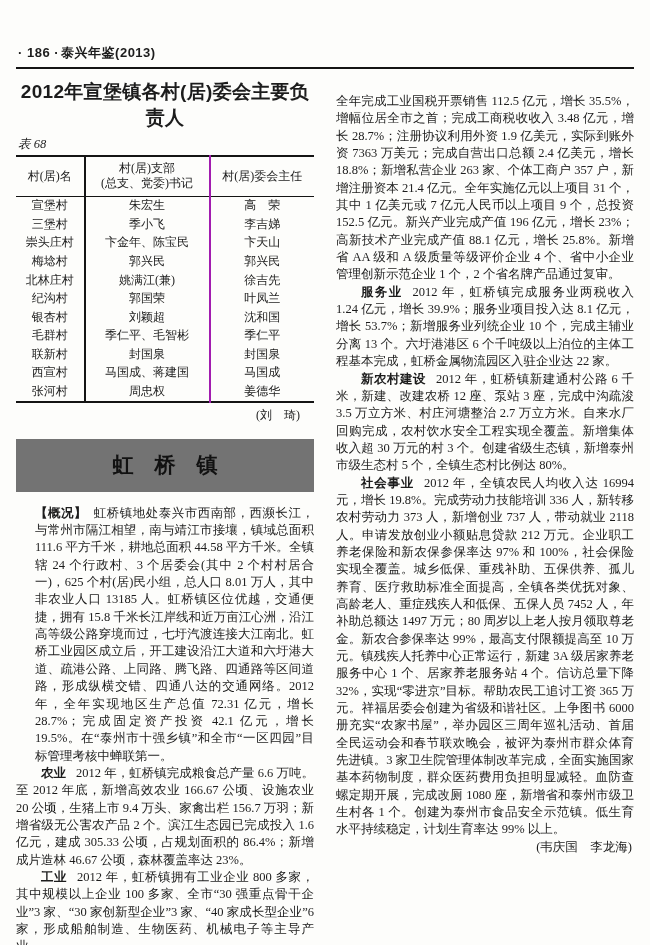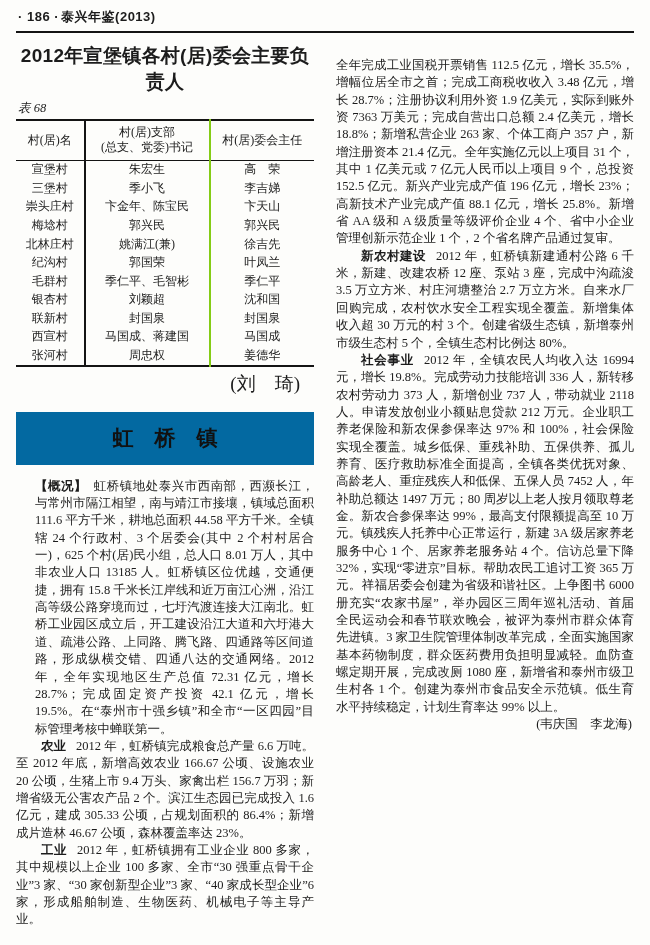--- a/index.html
+++ b/index.html
@@ -11,20 +11,21 @@
     overflow: hidden;
   }
   .page { width: 650px; height: 945px; padding: 8px 16px 0 16px; }
 
   
   .running-head {
     display: flex; align-items: baseline; gap: 2px;
     font-family: "Liberation Sans", "DejaVu Sans", sans-serif;
     font-weight: bold; font-size: 13px; letter-spacing: 0.5px;
     padding-left: 2px;
+    margin-top: 36px;
   }
   .head-rule { border: none; border-top: 2.5px solid #141414; margin-top: 5px; }
 
   
   .columns { display: flex; justify-content: space-between; }
   .col { width: 298px; }
 
   
   .table-title {
     text-align: center; font-weight: bold; font-size: 19px;
@@ -40,26 +41,26 @@
   table.leaders col.c1 { width: 23%; }
   table.leaders col.c2 { width: 42%; }
   table.leaders col.c3 { width: 35%; }
   table.leaders th, table.leaders td {
     text-align: center; vertical-align: middle; font-weight: normal;
     padding: 1.6px 1px; line-height: 1.28;
   }
   table.leaders th { padding: 4px 1px; }
   table.leaders thead tr { border-bottom: 1.6px solid #141414; }
   table.leaders .vline-l { border-left: 2px solid #141414; }
-  table.leaders .vline-r { border-right: 2px solid #84cc16; }
-  .table-attr { text-align: right; font-size: 19px; padding: 4px 14px 0 0; }
+  table.leaders .vline-r { border-right: 2px solid #a21caf; }
+  .table-attr { text-align: right; font-size: 12px; padding: 4px 14px 0 0; }
 
   
   .section-banner {
-    margin-top: 15px; height: 53px; background: #0369a1;
+    margin-top: 15px; height: 53px; background: #737373;
     display: flex; align-items: center; justify-content: center;
   }
   .section-banner .banner-text {
     font-family: "Liberation Sans", "DejaVu Sans", sans-serif;
     font-weight: bold; font-size: 21px; color: #111;
   }
 
   
   .article { 
     font-size: 12.5px; line-height: 17.35px; text-align: justify;
@@ -130,30 +131,30 @@
               <td>北林庄村</td>
               <td class="vline-l vline-r">姚满江(兼)</td>
               <td>徐吉先</td>
             </tr>
             <tr>
               <td>纪沟村</td>
               <td class="vline-l vline-r">郭国荣</td>
               <td>叶凤兰</td>
             </tr>
             <tr>
+              <td>银杏村</td>
+              <td class="vline-l vline-r">刘颖超</td>
+              <td>沈和国</td>
+            </tr>
+            <tr>
               <td>毛群村</td>
               <td class="vline-l vline-r">季仁平、毛智彬</td>
               <td>季仁平</td>
             </tr>
             <tr>
-              <td>银杏村</td>
-              <td class="vline-l vline-r">刘颖超</td>
-              <td>沈和国</td>
-            </tr>
-            <tr>
               <td>联新村</td>
               <td class="vline-l vline-r">封国泉</td>
               <td>封国泉</td>
             </tr>
             <tr>
               <td>西宣村</td>
               <td class="vline-l vline-r">马国成、蒋建国</td>
               <td>马国成</td>
             </tr>
             <tr>
@@ -183,20 +184,23 @@
       </p>
 
     </div>
 
     <div class="col col-right">
 
       <p class="article">
         <span>全年完成工业国税开票销售 112.5 亿元，增长 35.5%，增幅位居全市之首；完成工商税收收入 3.48 亿元，增长 28.7%；注册协议利用外资 1.9 亿美元，实际到账外资 7363 万美元；完成自营出口总额 2.4 亿美元，增长 18.8%；新增私营企业 263 家、个体工商户 357 户，新增注册资本 21.4 亿元。全年实施亿元以上项目 31 个，其中 1 亿美元或 7 亿元人民币以上项目 9 个，总投资 152.5 亿元。新兴产业完成产值 196 亿元，增长 23%；高新技术产业完成产值 88.1 亿元，增长 25.8%。新增省 AA 级和 A 级质量等级评价企业 4 个、省中小企业管理创新示范企业 1 个，2 个省名牌产品通过复审。</span>
       </p>
 
+      <p class="article indent">
+        <span class="sub-label">服务业</span><span>2012 年，虹桥镇完成服务业两税收入 1.24 亿元，增长 39.9%；服务业项目投入达 8.1 亿元，增长 53.7%；新增服务业列统企业 10 个，完成主辅业分离 13 个。六圩港港区 6 个千吨级以上泊位的主体工程基本完成，虹桥金属物流园区入驻企业达 22 家。</span>
+      </p>
 
       <p class="article indent">
         <span class="sub-label">新农村建设</span><span>2012 年，虹桥镇新建通村公路 6 千米，新建、改建农桥 12 座、泵站 3 座，完成中沟疏浚 3.5 万立方米、村庄河塘整治 2.7 万立方米。自来水厂回购完成，农村饮水安全工程实现全覆盖。新增集体收入超 30 万元的村 3 个。创建省级生态镇，新增泰州市级生态村 5 个，全镇生态村比例达 80%。</span>
       </p>
 
       <p class="article indent">
         <span class="sub-label">社会事业</span><span>2012 年，全镇农民人均收入达 16994 元，增长 19.8%。完成劳动力技能培训 336 人，新转移农村劳动力 373 人，新增创业 737 人，带动就业 2118 人。申请发放创业小额贴息贷款 212 万元。企业职工养老保险和新农保参保率达 97% 和 100%，社会保险实现全覆盖。城乡低保、重残补助、五保供养、孤儿养育、医疗救助标准全面提高，全镇各类优抚对象、高龄老人、重症残疾人和低保、五保人员 7452 人，年补助总额达 1497 万元；80 周岁以上老人按月领取尊老金。新农合参保率达 99%，最高支付限额提高至 10 万元。镇残疾人托养中心正常运行，新建 3A 级居家养老服务中心 1 个、居家养老服务站 4 个。信访总量下降 32%，实现“零进京”目标。帮助农民工追讨工资 365 万元。祥福居委会创建为省级和谐社区。上争图书 6000 册充实“农家书屋”，举办园区三周年巡礼活动、首届全民运动会和春节联欢晚会，被评为泰州市群众体育先进镇。3 家卫生院管理体制改革完成，全面实施国家基本药物制度，群众医药费用负担明显减轻。血防查螺定期开展，完成改厕 1080 座，新增省和泰州市级卫生村各 1 个。创建为泰州市食品安全示范镇。低生育水平持续稳定，计划生育率达 99% 以上。</span><span class="byline">(韦庆国　李龙海)</span>
       </p>
 
     </div>

